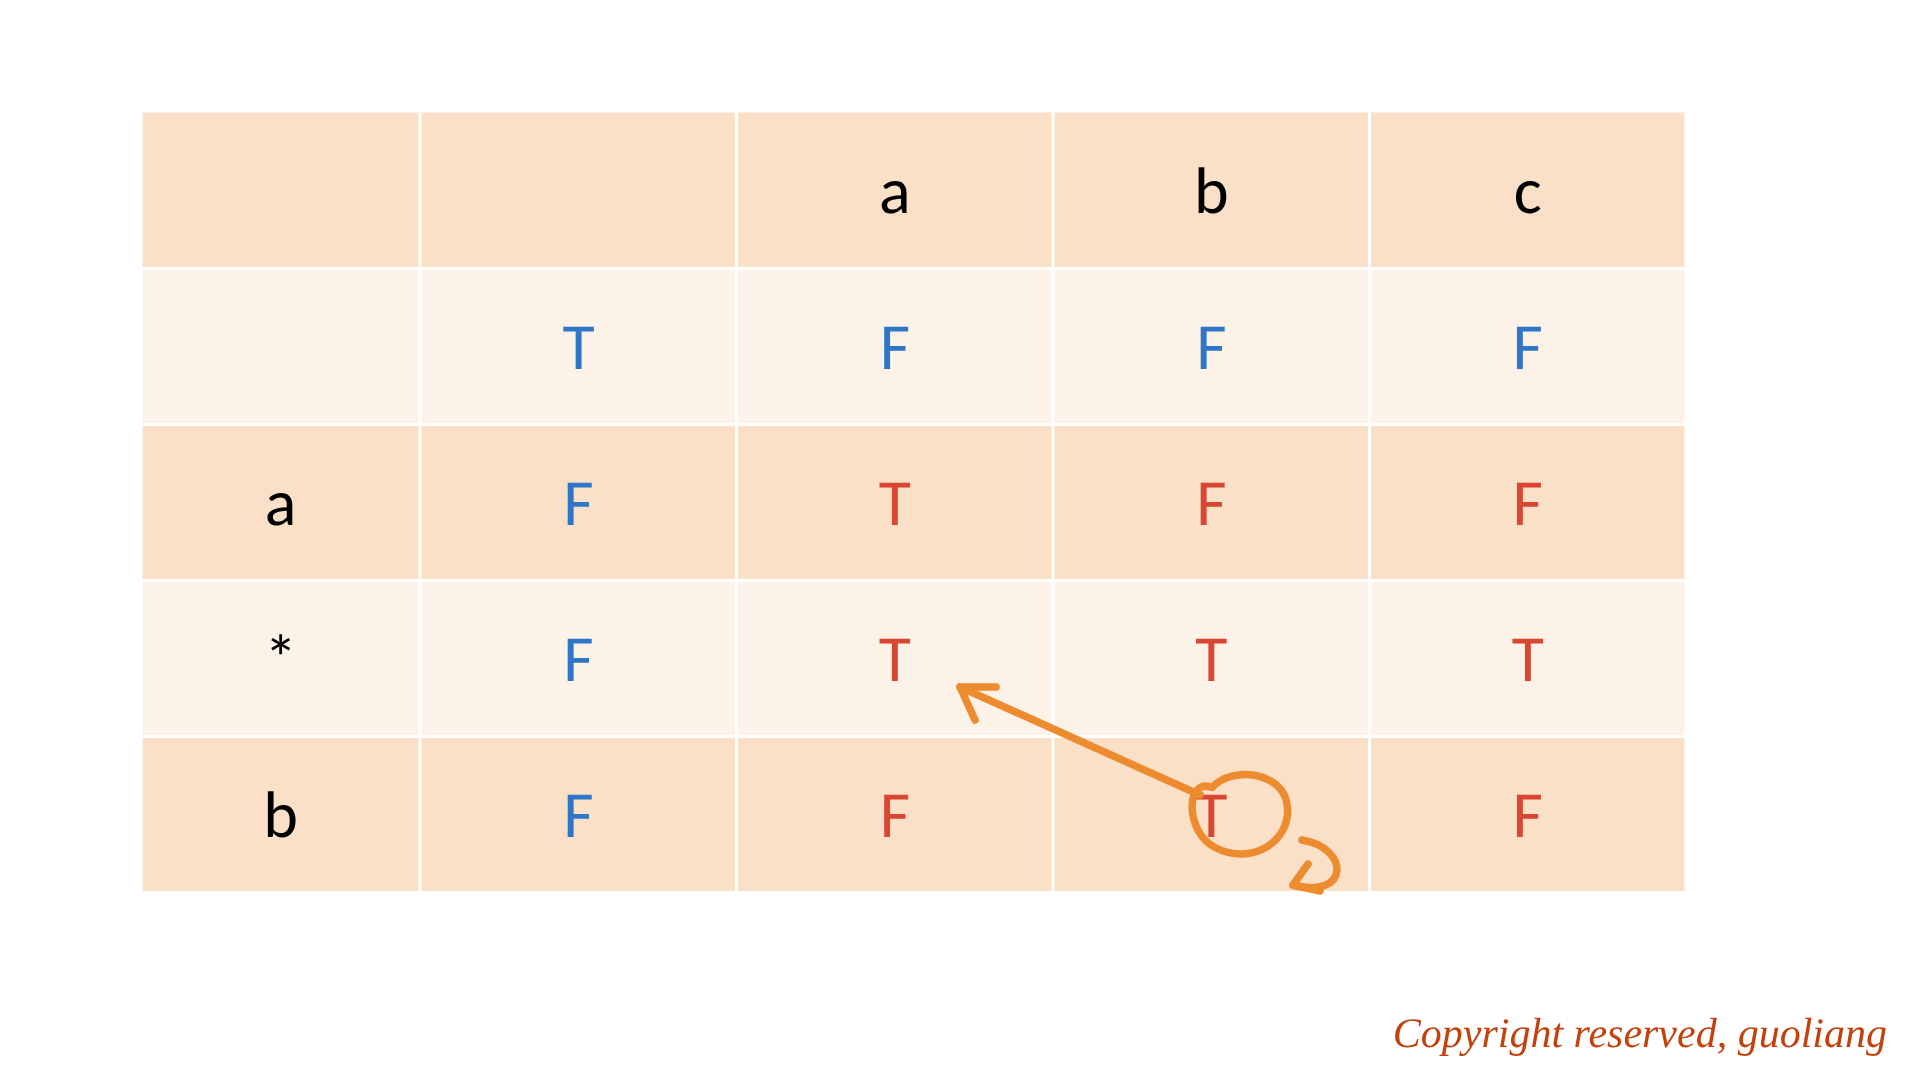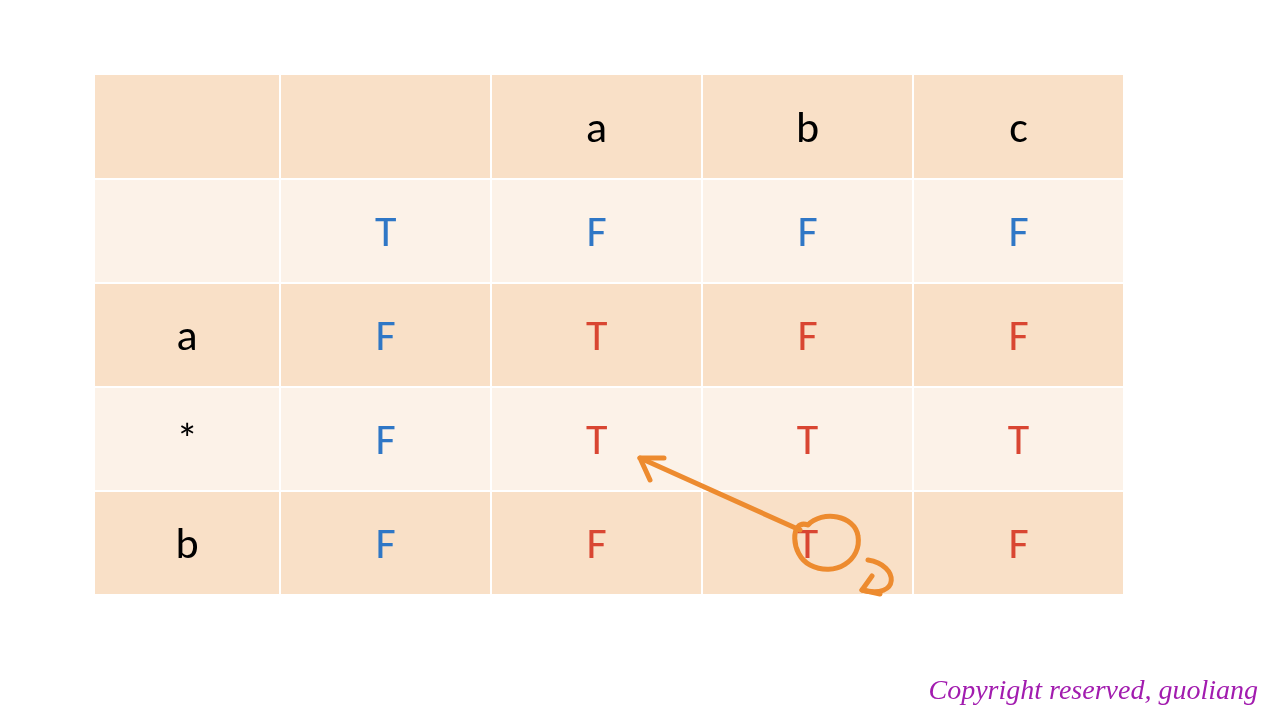--- a/index.html
+++ b/index.html
@@ -44,21 +44,21 @@
       left: 0; top: 0;
       width: 1280px; height: 720px;
       pointer-events: none;
     }
     .copyright {
       position: absolute;
       right: 22px;
       bottom: 14px;
       font-family: "Brush Script MT", "Segoe Script", cursive;
       font-size: 28px;
-      color: #a21caf;
+      color: #c2410c;
       font-style: italic;
     }
   </style>
 </head>
 <body>
 
 <div class="table-wrap">
   <table>
     <colgroup>
       <col class="c-row">

